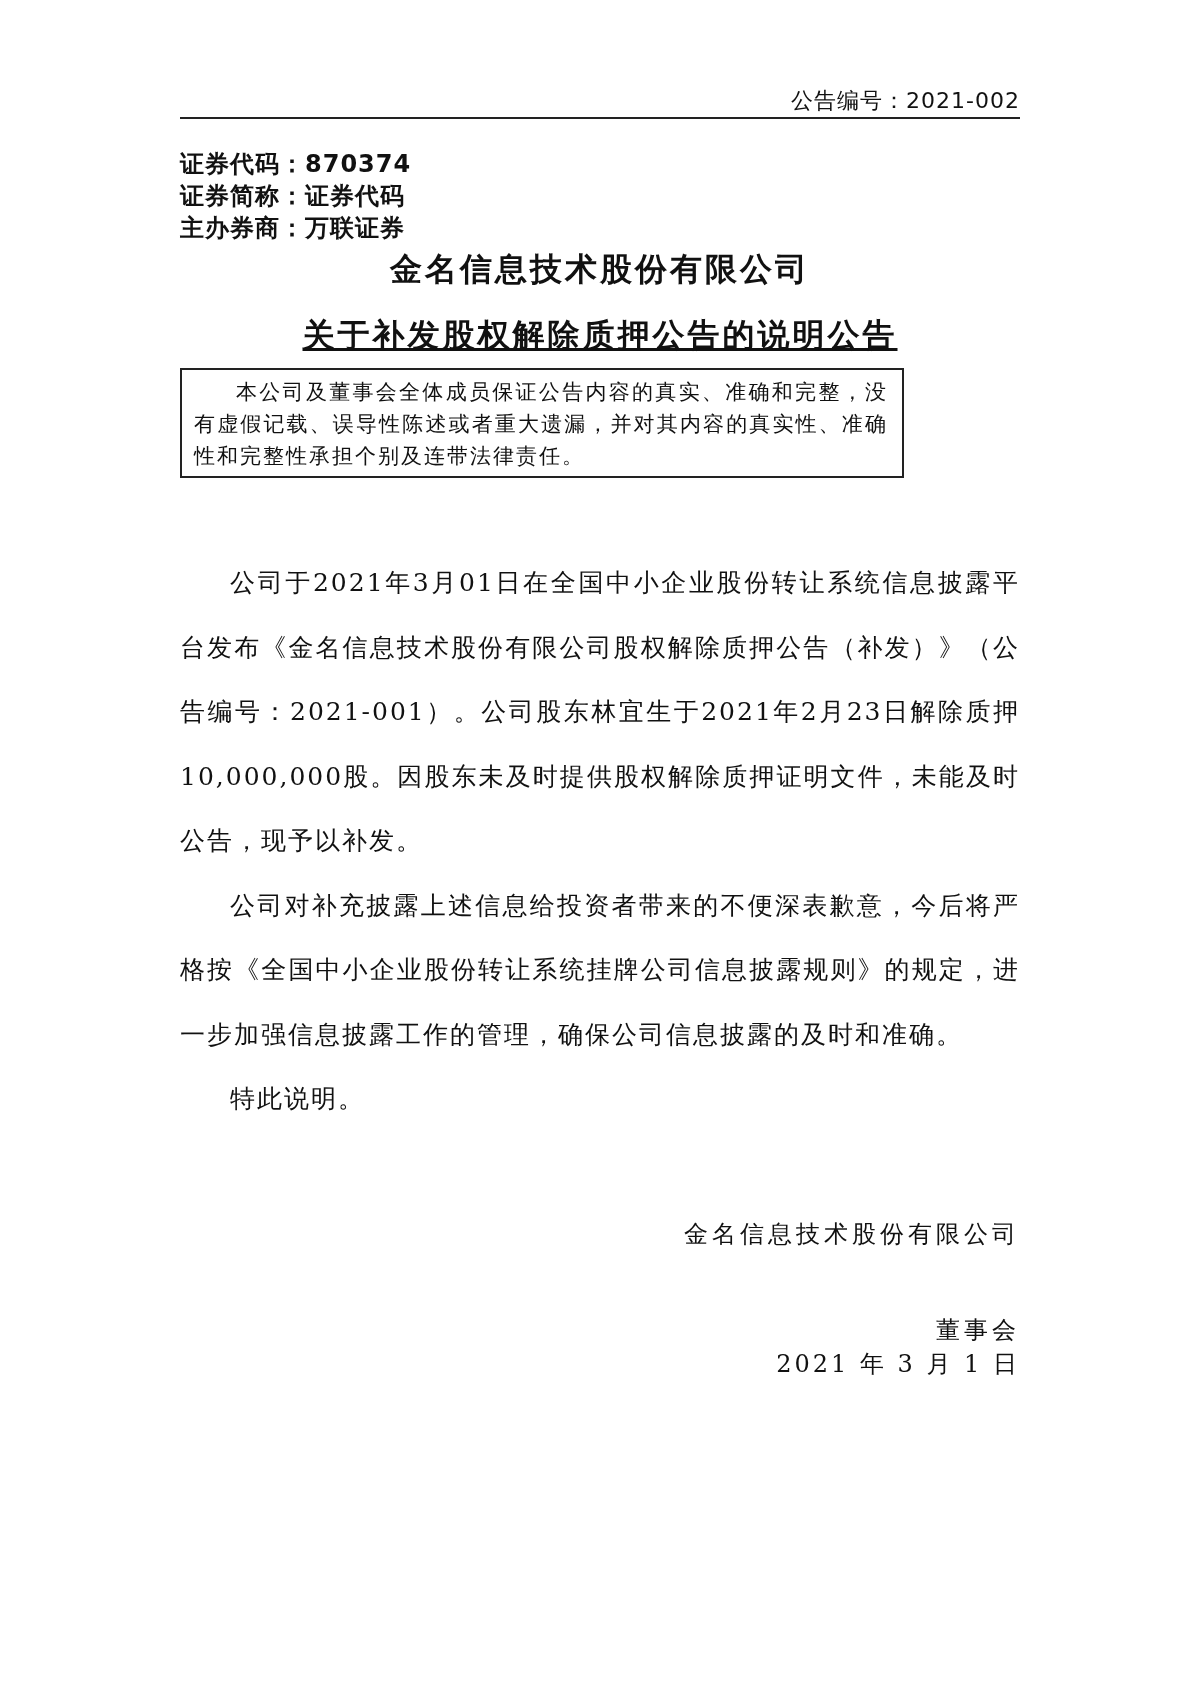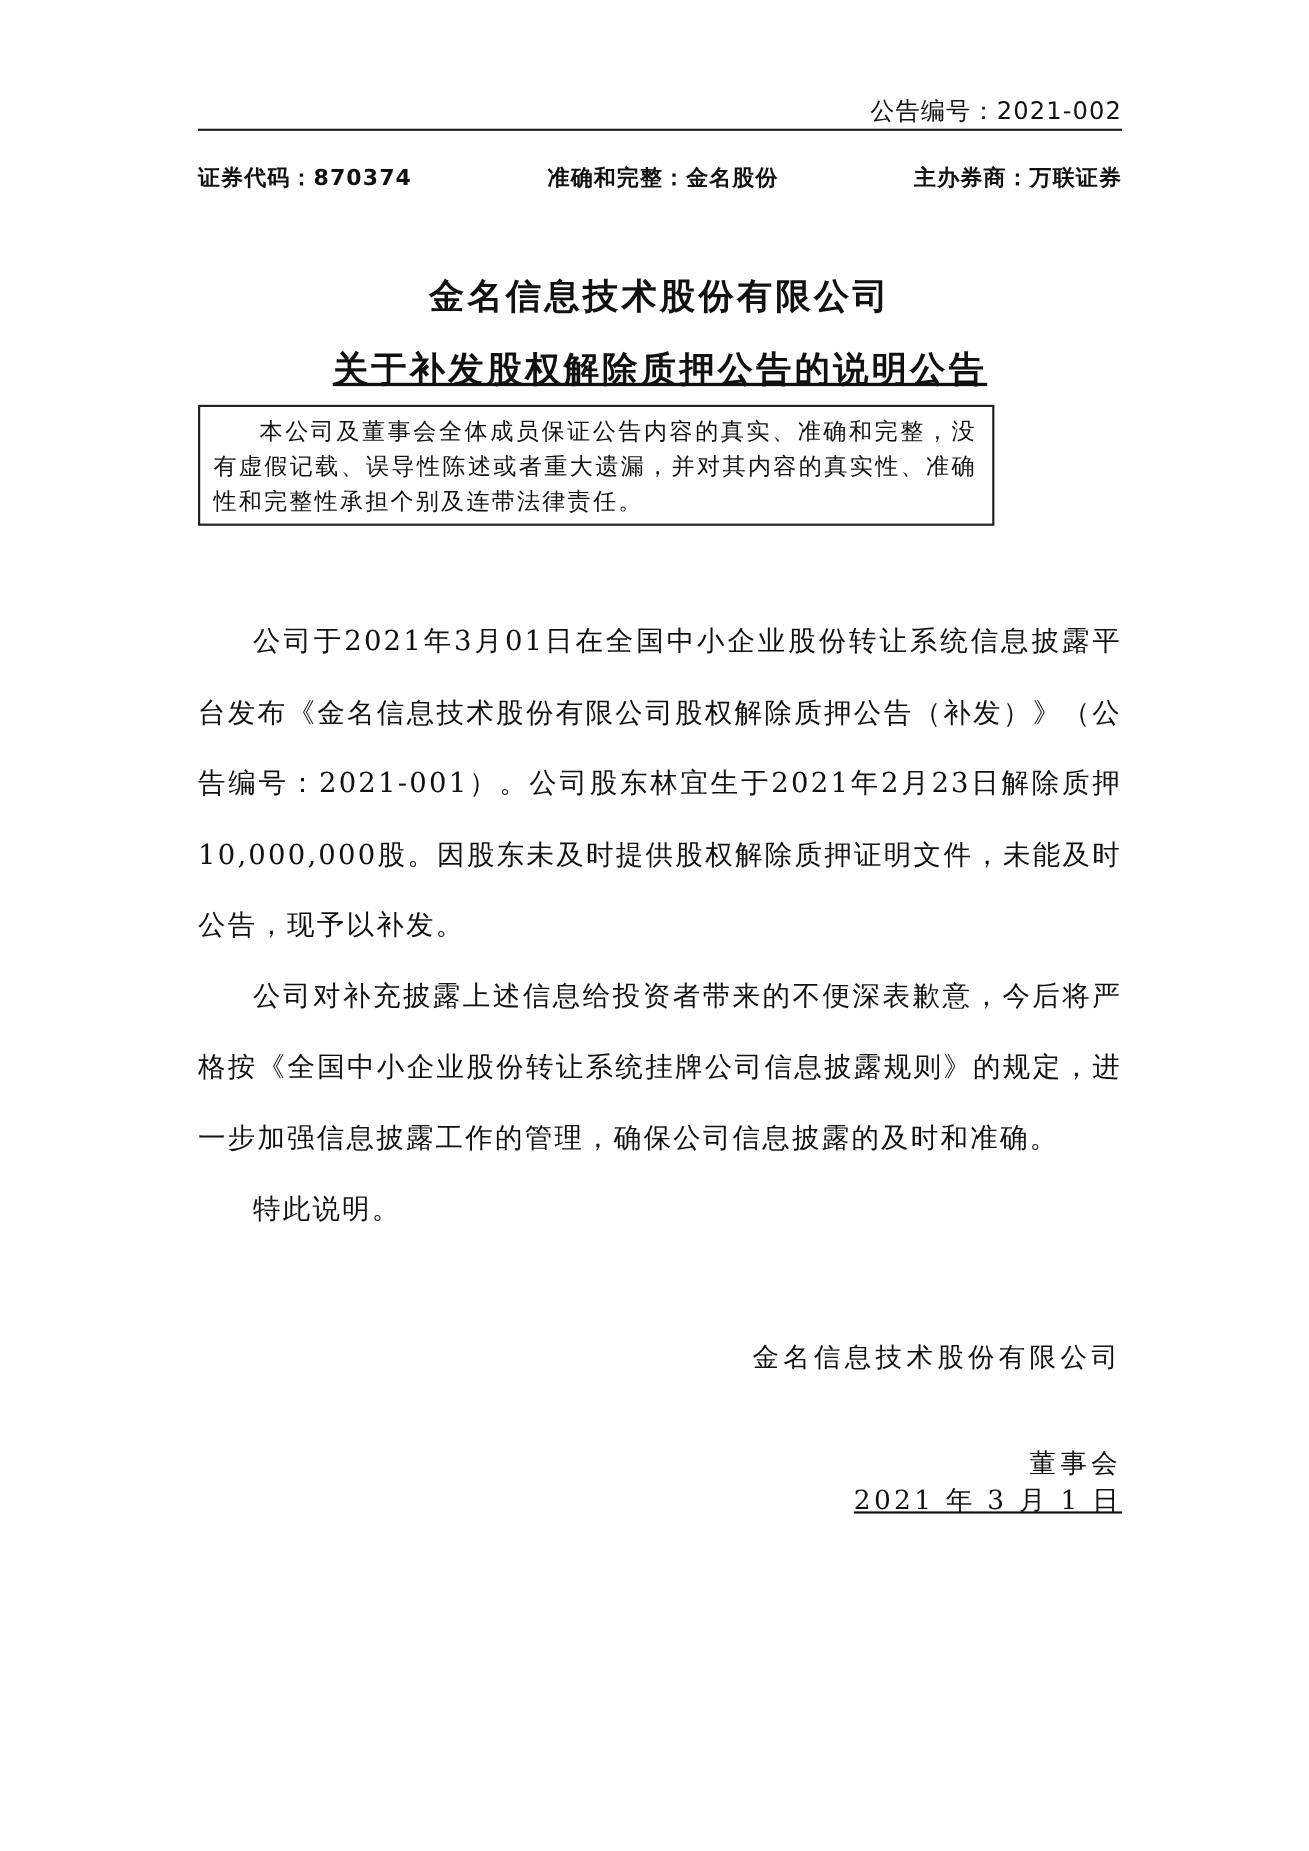--- a/index.html
+++ b/index.html
@@ -3,46 +3,46 @@
 <meta charset="utf-8">
 <style>
   html, body { margin: 0; padding: 0; background: #ffffff; }
   body { width: 1190px; height: 1683px; position: relative; overflow: hidden;
          font-family: "DejaVu Serif", "Liberation Serif", serif; color: #111111; }
   .page { position: absolute; left: 180px; top: 0; width: 840px; height: 1683px; }
   .notice-no { position: absolute; right: 0; top: 86px; font-size: 22px; font-weight: normal;
                font-family: "DejaVu Sans", sans-serif; letter-spacing: 1px; }
   .rule { position: absolute; left: 0; right: 0; top: 117px; height: 0; border-top: 2px solid #222; }
   .meta-row { position: absolute; left: 0; right: 0; top: 148px; display: flex; justify-content: space-between;
-              font-size: 20px; font-weight: bold; font-family: "DejaVu Sans", sans-serif; letter-spacing: 1px; }
+              font-size: 24px; font-weight: bold; font-family: "DejaVu Sans", sans-serif; letter-spacing: 1px; flex-direction: column; }
   .title { position: absolute; left: 0; right: 0; text-align: center; font-size: 32px; font-weight: bold;
            font-family: "DejaVu Sans", sans-serif; letter-spacing: 3px; }
   .title.t1 { top: 248px; }
   .title.t2 { top: 314px; text-decoration: underline; }
   .disclaimer { position: absolute; left: 0; top: 368px; width: 724px; height: 110px; box-sizing: border-box;
                 border: 2px solid #222; padding: 6px 14px 6px 12px; font-size: 21px; line-height: 32px;
                 text-indent: 2em; letter-spacing: 2px; text-align: justify; }
   .body-text { position: absolute; left: 0; top: 551px; width: 840px; font-size: 25px; line-height: 64.5px;
                letter-spacing: 2px; text-align: justify; }
   .body-text p { margin: 0; text-indent: 2em; }
   .signature { position: absolute; right: 0; text-align: right; font-size: 24px; letter-spacing: 4px; }
   .sig-company { top: 1218px; }
   .sig-board { top: 1314px; }
-  .sig-date { top: 1348px; letter-spacing: 3px; text-decoration: underline; }
+  .sig-date { top: 1348px; letter-spacing: 3px; }
 </style>
 </head>
 <body>
 
 <div class="page">
   <div class="notice-no">公告编号：2021-002</div>
   <div class="rule"></div>
 
   <div class="meta-row">
     <span>证券代码：870374</span>
-    <span>准确和完整：金名股份</span>
+    <span>证券简称：证券代码</span>
     <span>主办券商：万联证券</span>
   </div>
 
   <div class="title t1">金名信息技术股份有限公司</div>
   <div class="title t2">关于补发股权解除质押公告的说明公告</div>
 
   <div class="disclaimer">本公司及董事会全体成员保证公告内容的真实、准确和完整，没有虚假记载、误导性陈述或者重大遗漏，并对其内容的真实性、准确性和完整性承担个别及连带法律责任。</div>
 
   <div class="body-text">
     <p>公司于2021年3月01日在全国中小企业股份转让系统信息披露平台发布《金名信息技术股份有限公司股权解除质押公告（补发）》（公告编号：2021-001）。公司股东林宜生于2021年2月23日解除质押10,000,000股。因股东未及时提供股权解除质押证明文件，未能及时公告，现予以补发。</p>

